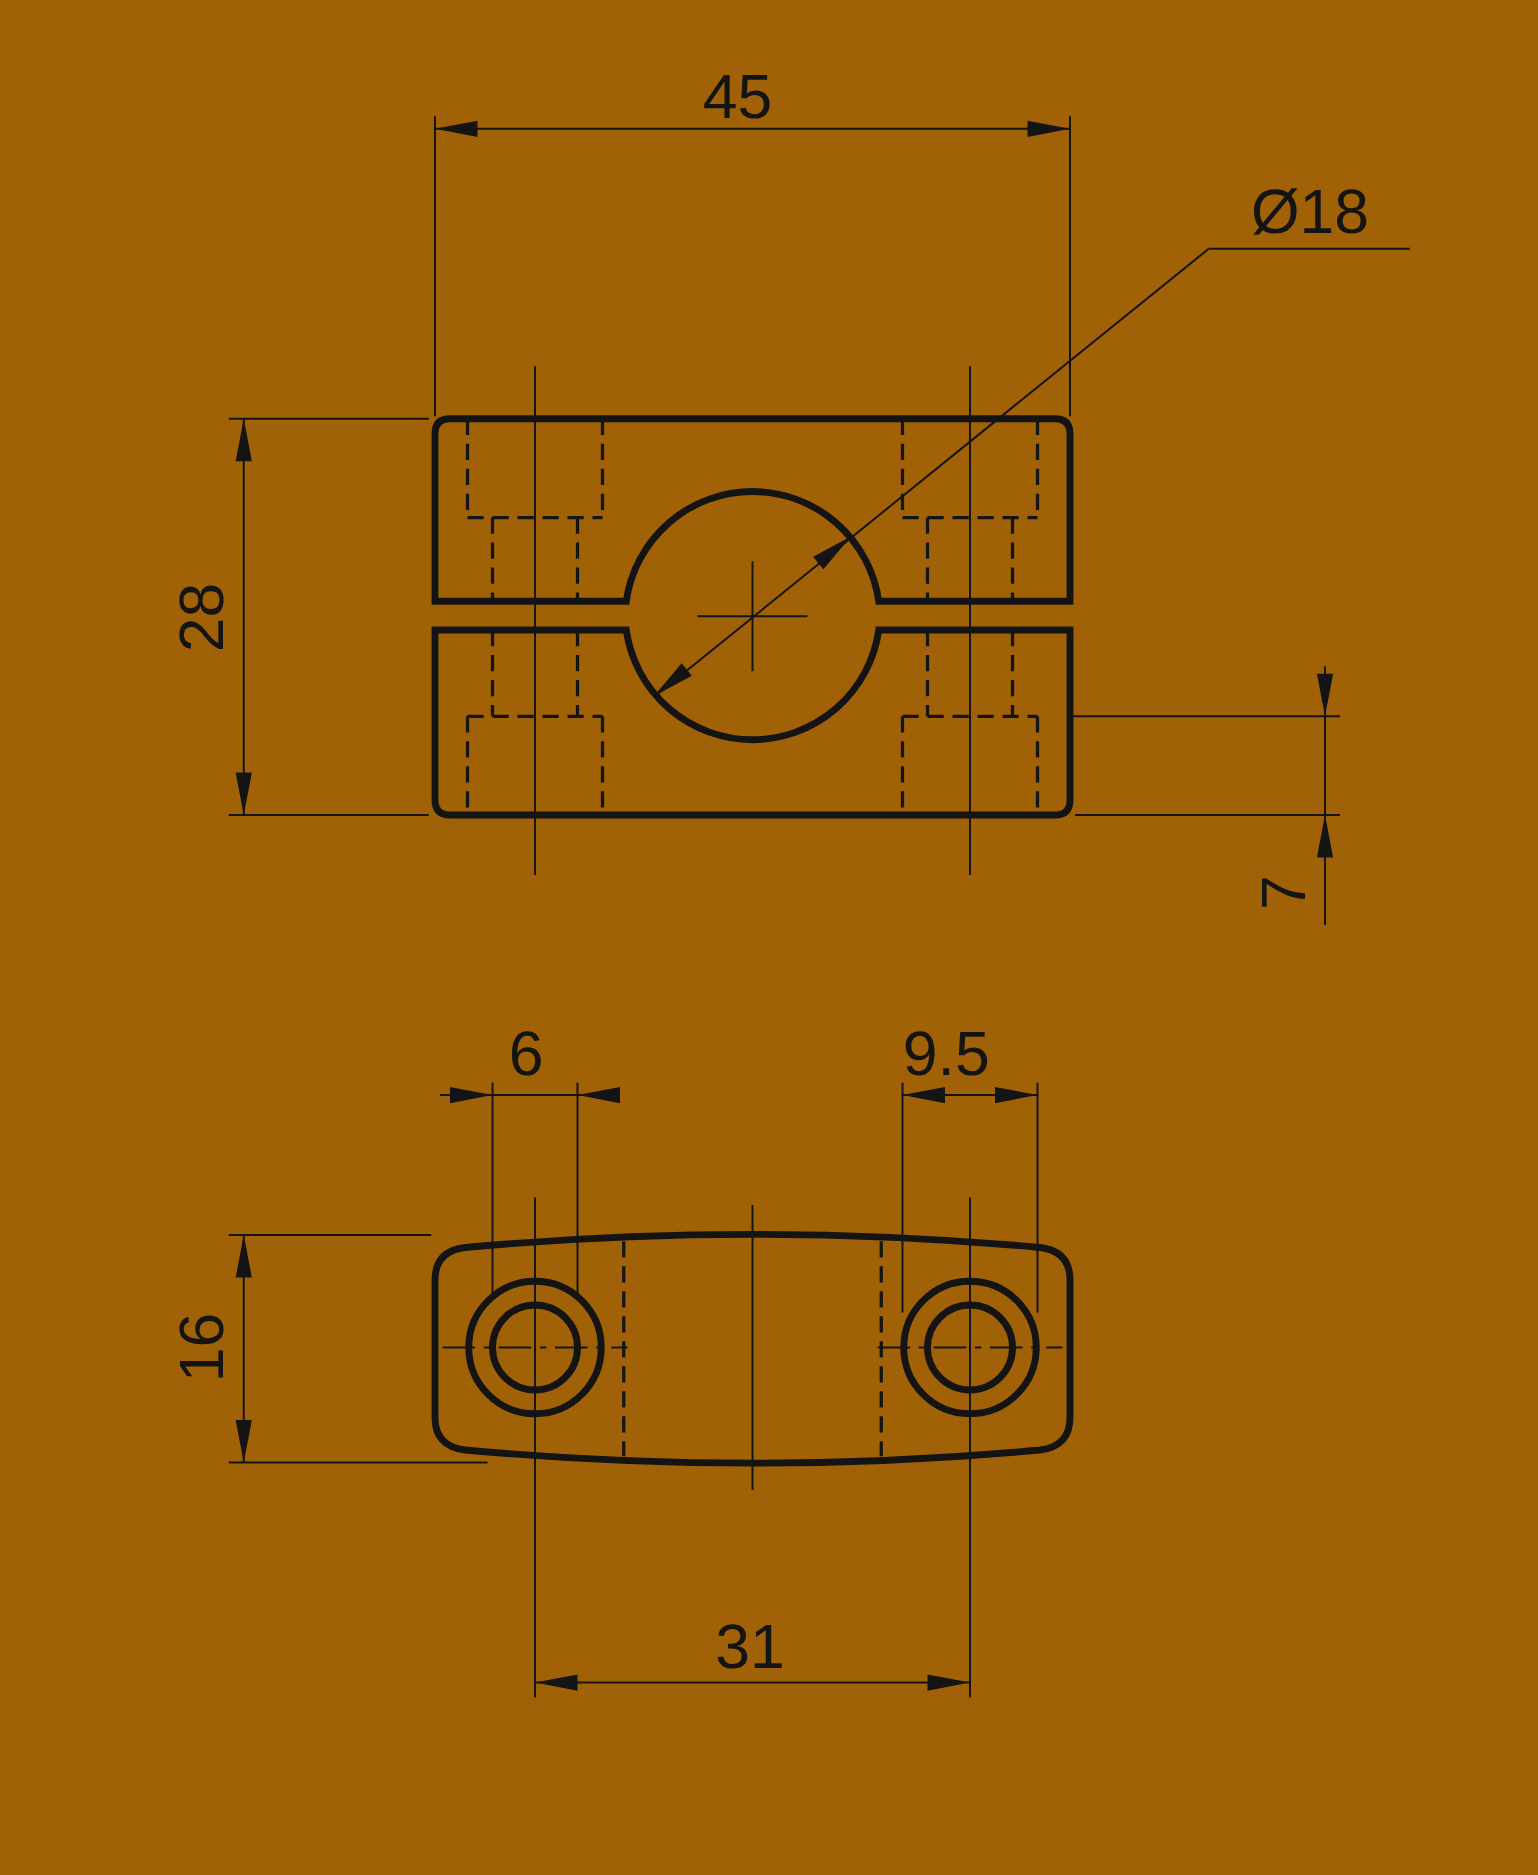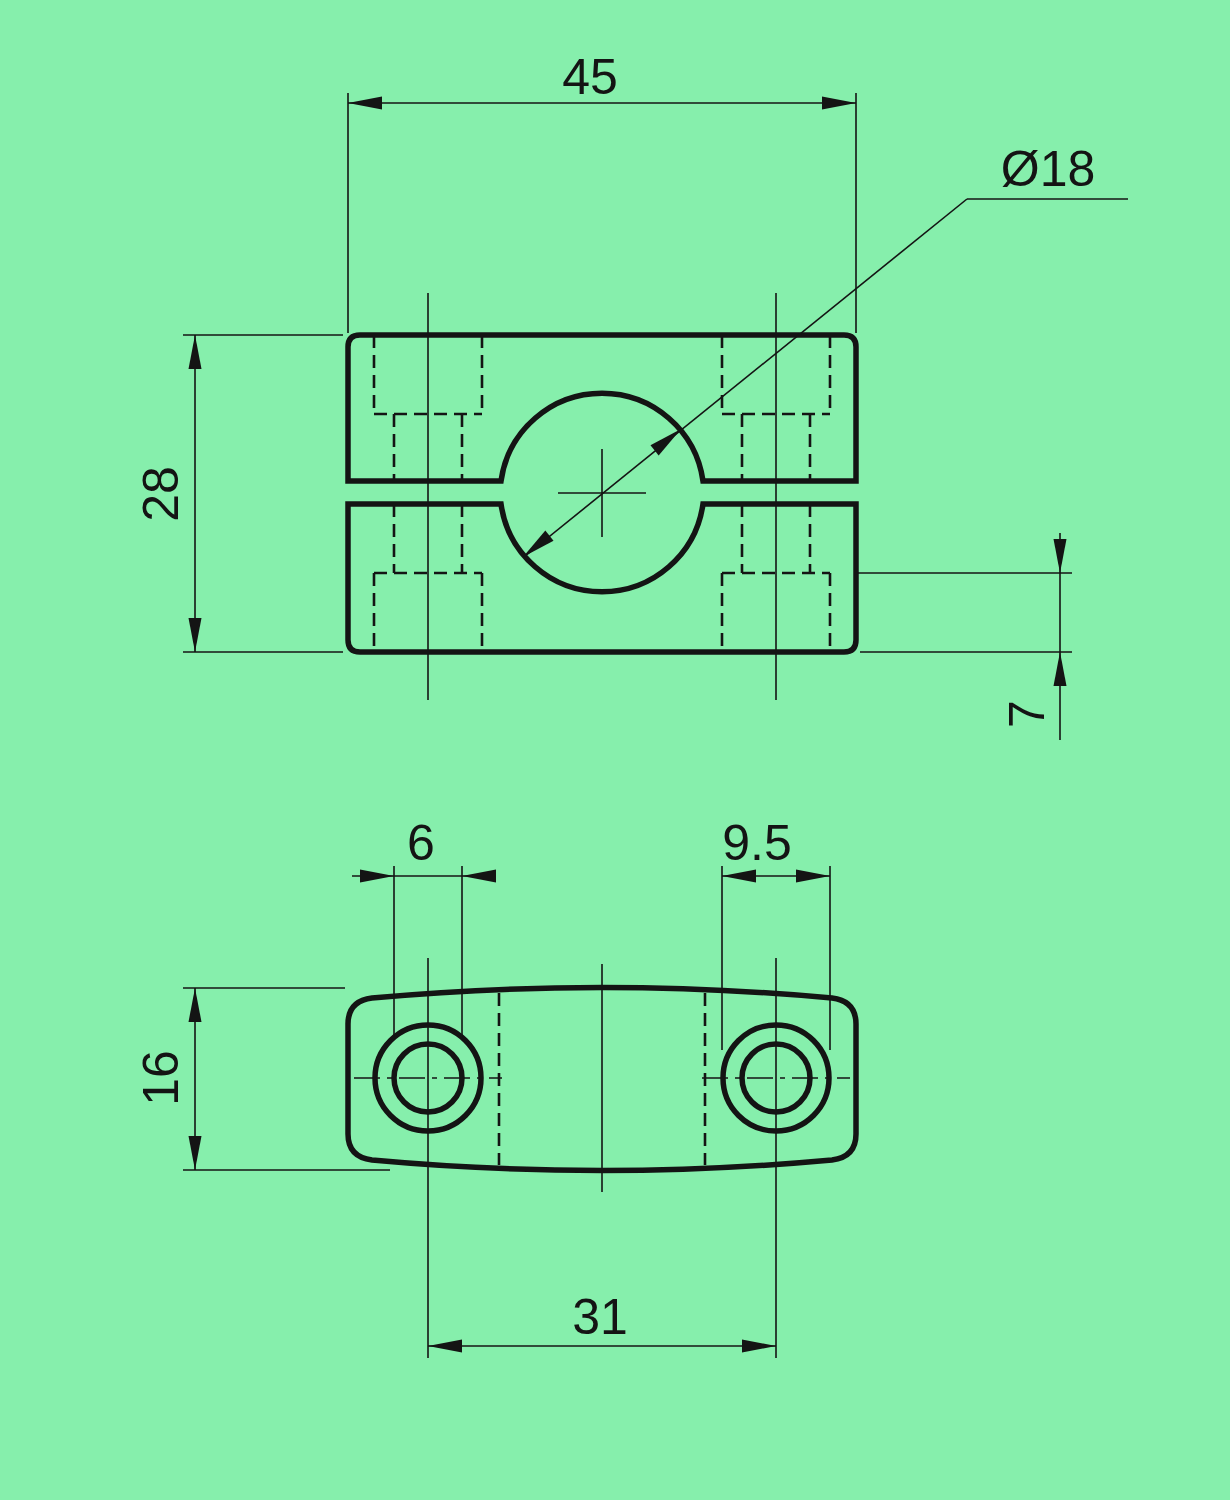--- a/index.html
+++ b/index.html
@@ -3,21 +3,21 @@
 <meta charset="utf-8">
 <style>
   html, body {
     margin: 0;
     padding: 0;
     background: #ffffff;
   }
   .sheet {
     width: 1230px;
     height: 1500px;
-    background: #86efac;
+    background: #a16207;
     position: relative;
     font-family: "Liberation Sans", sans-serif;
   }
   svg { display: block; }
   
   .object  { stroke: #141414; stroke-width: 5.5; fill: none; stroke-linecap: round; }
   .hidden  { stroke: #141414; stroke-width: 2.6; fill: none; stroke-dasharray: 13 7; }
   .thin    { stroke: #141414; stroke-width: 1.6; fill: none; }
   .center  { stroke: #141414; stroke-width: 1.6; fill: none; }
   .cmark   { stroke: #141414; stroke-width: 1.6; fill: none; stroke-dasharray: 26 7 5 7; }

